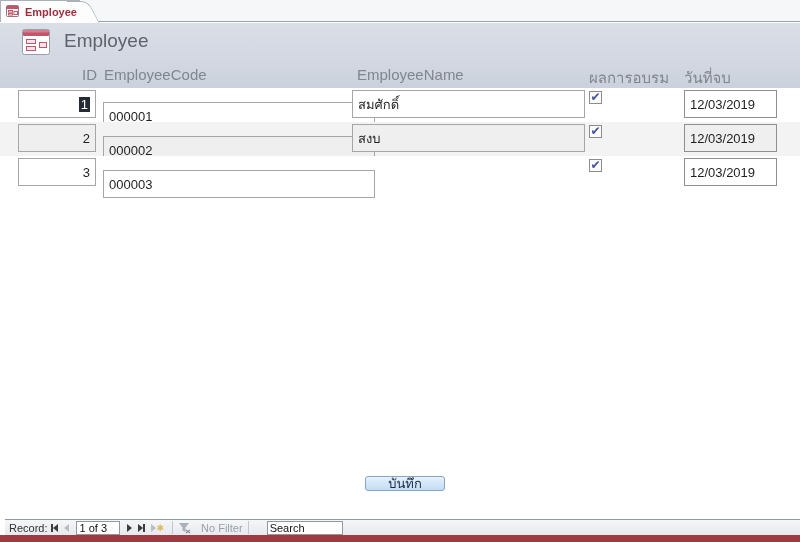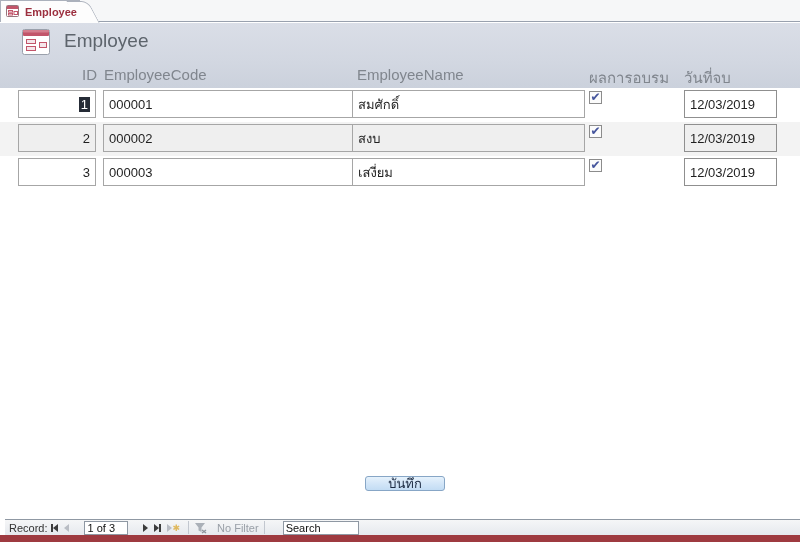--- a/index.html
+++ b/index.html
@@ -51,21 +51,21 @@
   .row { position:relative; height:34px; width:800px; background:#ffffff; }
   .row.alt { background:#f3f3f3; }
   .tfield {
     position:absolute; top:2px; height:28px;
     border:1px solid #a6a6a6; background:#ffffff;
     font-size:13px; color:#1f1f1f;
     display:flex; align-items:center; padding:0 5px; overflow:hidden;
   }
   .row.alt .tfield { background:#efefef; }
   .f-id   { left:18px;  width:78px;  justify-content:flex-end; }
-  .f-code { left:103px; width:272px; }
+  .f-code { left:103px; width:272px;margin-top:12px; }
   .f-name { left:352px; width:233px; }
   .f-date { left:684px; width:93px; border-color:#8f8f8f; }
   .sel-block { background:#252b36; color:#ffffff; padding:0 2px; }
 
   .checkbox {
     position:absolute; left:589px; top:3px; width:13px; height:13px;
     border:1px solid #8c8c8c; background:#fbfbfb;
     display:flex; align-items:center; justify-content:center;
   }
   .checkbox .check {
@@ -89,21 +89,21 @@
     background:linear-gradient(180deg,#f5f6f7 0%,#e6e9ee 100%);
     display:flex; align-items:center; font-size:11px; color:#333;
   }
   .record-label { margin-left:4px; white-space:nowrap; }
   .nav-btn { display:flex; align-items:center; justify-content:center; height:14px; padding:0 3px; }
   .tri-l { width:0; height:0; border-right:5px solid #3c3c3c; border-top:4px solid transparent; border-bottom:4px solid transparent; }
   .tri-r { width:0; height:0; border-left:5px solid #3c3c3c; border-top:4px solid transparent; border-bottom:4px solid transparent; }
   .tri-dim .tri-l, .tri-dim .tri-r { border-right-color:#b9bdc4; border-left-color:#b9bdc4; }
   .vbar { width:2px; height:8px; background:#3c3c3c; }
   .record-position {
-    width:44px; height:14px; margin:0 12px; background:#ffffff;
+    width:44px; height:14px; margin:0 4px; background:#ffffff;
     border:1px solid #8f98a3; font-size:11px; color:#111;
     display:flex; align-items:center; padding-left:3px;
   }
   .star { color:#e0b95e; font-size:9px; margin-left:1px; font-family:"DejaVu Sans", sans-serif; }
   .separator { width:1px; height:13px; background:#c2c7cf; margin:0 5px; }
   .no-filter { display:flex; align-items:center; gap:10px; color:#9aa0a8; }
   .search-box {
     width:76px; height:14px; margin-left:13px; background:#ffffff;
     border:1px solid #8f98a3; font-size:11px; color:#111;
     font-family:"Liberation Sans", sans-serif; padding:0 2px; outline:none;
@@ -173,21 +173,20 @@
     <div class="tfield f-name">สงบ</div>
     <div class="checkbox">
         <span class="check">✔</span>
       </div>
     <div class="tfield f-date">12/03/2019</div>
   </div>
 
   <div class="row">
     <div class="tfield f-id">3</div>
     <div class="tfield f-code">000003</div>
-    <div class="tfield f-name">เสงี่ยม</div>
     <div class="checkbox">
         <span class="check">✔</span>
       </div>
     <div class="tfield f-date">12/03/2019</div>
   </div>
 
 </div>
 
 <button class="save-button">บันทึก</button>
 

